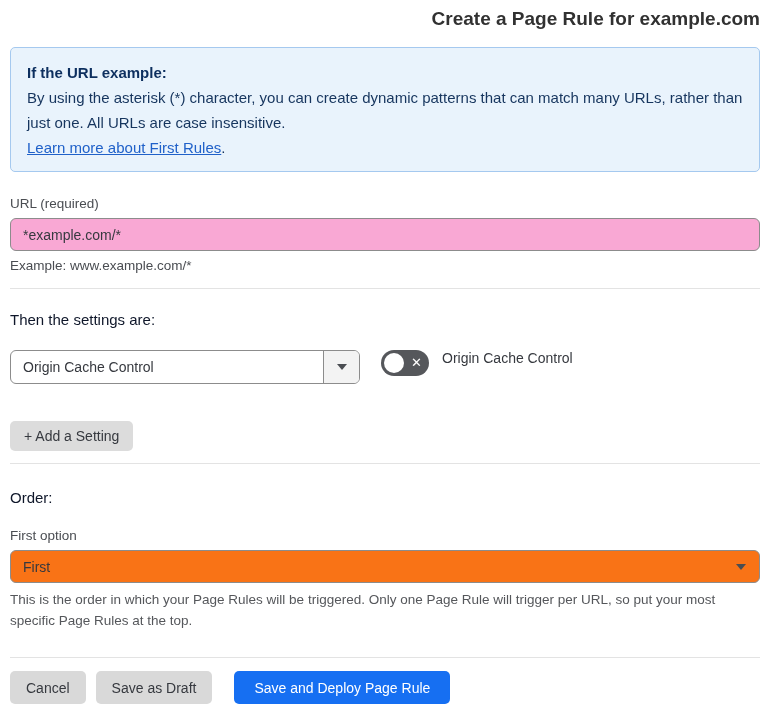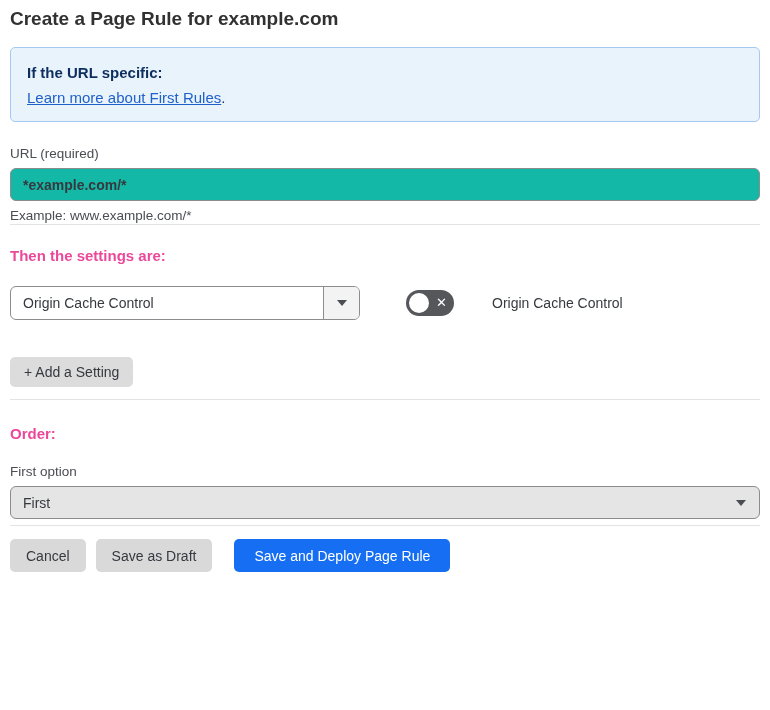--- a/index.html
+++ b/index.html
@@ -11,20 +11,21 @@
     color: #36393f;
     overflow: hidden;
   }
   .container { padding: 8px 10px 10px 10px; }
 
   .page-title {
     font-size: 19px;
     font-weight: bold;
     color: #313131;
     margin-bottom: 17px;
+    text-align: right;
   }
 
   .info-box {
     background: #e9f3fc;
     border: 1px solid #a5c9ef;
     border-radius: 5px;
     padding: 12px 16px 11px 16px;
     font-size: 15px;
     line-height: 25px;
     color: #16355e;
@@ -48,54 +49,51 @@
 
   .text-input {
     width: 100%;
     height: 33px;
     border: 1px solid #8c8c8c;
     border-radius: 6px;
     font-family: "Liberation Sans", "DejaVu Sans", sans-serif;
     font-size: 14px;
     color: #36393f;
     padding: 0 12px;
-    background: #14b8a6;
+    background: #f9a8d4;
     outline: none;
     margin-bottom: 6px;
-    font-weight: bold;
   }
 
   .helper-text {
     font-size: 13.5px;
     color: #4a4d52;
     line-height: 17px;
   }
-  .url-example { }
+  .url-example { margin-bottom: 14px; }
 
   .divider {
     border: none;
     border-top: 1px solid #e3e3e3;
     height: 0;
   }
   .divider-1 { margin-bottom: 22px; }
   .divider-2 { margin-bottom: 25px; }
   .divider-3 { margin-bottom: 13px; }
 
   .section-heading {
     font-size: 15px;
-    font-weight: bold;
-    color: #ec4899;
+    font-weight: normal;
+    color: #0f172a;
     margin-bottom: 22px;
   }
 
   .setting-row {
     display: flex;
-    align-items: center;
     margin-bottom: 37px;
-    gap: 25px;
   }
 
   .select-box {
     display: flex;
     align-items: stretch;
     width: 350px;
     height: 34px;
     border: 1px solid #8c8c8c;
     border-radius: 6px;
     background: #ffffff;
@@ -174,21 +172,21 @@
     background: #dcdcdc;
     margin-bottom: 12px;
   }
 
   .order-select {
     position: relative;
     width: 100%;
     height: 33px;
     border: 1px solid #8c8c8c;
     border-radius: 6px;
-    background: #e5e5e5;
+    background: #f97316;
     display: flex;
     align-items: center;
     padding: 0 30px 0 12px;
     font-size: 14px;
     color: #36393f;
     cursor: pointer;
     margin-bottom: 6px;
   }
   .order-select .caret-down {
     position: absolute;
@@ -216,21 +214,22 @@
   }
 </style>
 </head>
 <body>
 
 <div class="container">
 
   <h1 class="page-title">Create a Page Rule for example.com</h1>
 
   <div class="info-box">
-    <div class="info-heading">If the URL specific:</div>
+    <div class="info-heading">If the URL example:</div>
+    <div class="info-body">By using the asterisk (*) character, you can create dynamic patterns that can match many URLs, rather than just one. All URLs are case insensitive.</div>
     <div><a class="info-link">Learn more about First Rules</a><span>.</span></div>
   </div>
 
   <div class="field-label">URL (required)</div>
   <input class="text-input" type="text" value="*example.com/*" style="">
   <div class="helper-text url-example">Example: www.example.com/*</div>
 
   <hr class="divider divider-1">
 
   <div class="section-heading">Then the settings are:</div>
@@ -256,20 +255,21 @@
 
   <div class="section-heading">Order:</div>
 
   <div class="field-label">First option</div>
 
   <div class="order-select">
     <span>First</span>
     <span class="caret-down"></span>
   </div>
 
+  <div class="order-help">This is the order in which your Page Rules will be triggered. Only one Page Rule will trigger per URL, so put your most specific Page Rules at the top.</div>
 
   <hr class="divider divider-3">
 
   <div class="footer">
     <button class="btn">Cancel</button>
     <button class="btn">Save as Draft</button>
     <button class="btn btn-primary">Save and Deploy Page Rule</button>
   </div>
 
 </div>

